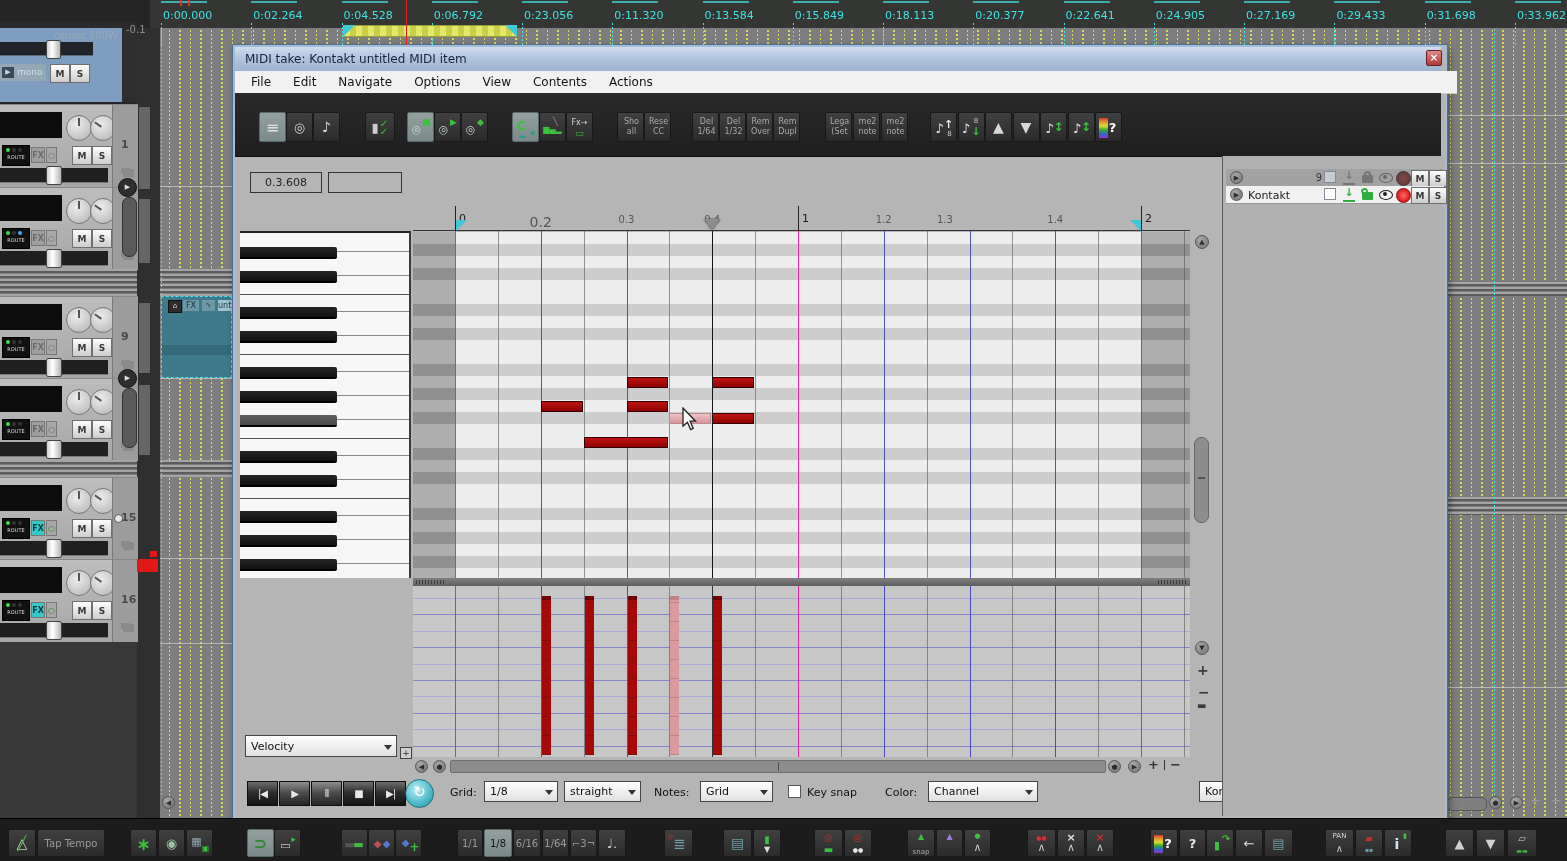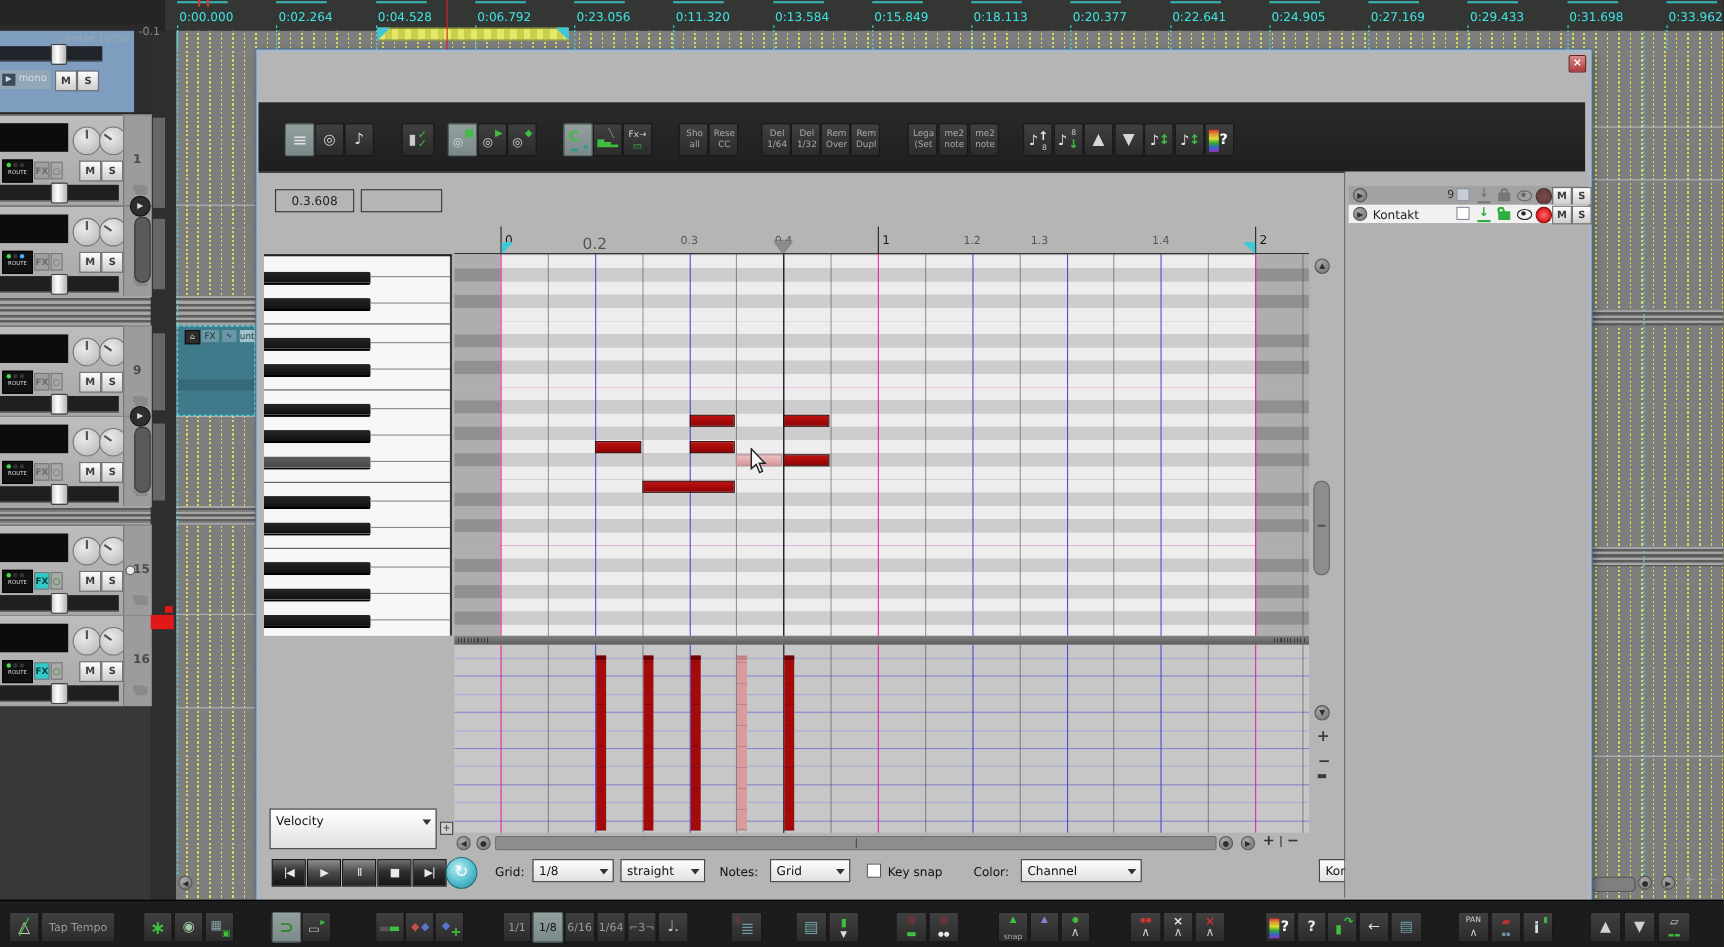--- a/index.html
+++ b/index.html
@@ -99,29 +99,41 @@
     </div>
     <div style="position: absolute; left: 1447px; top: 797px; width: 38px; height: 12px; background: rgb(127, 127, 127); border-radius: 5px; border: 1px solid rgb(85, 85, 85);"></div>
     <div class="circ abs" style="position: absolute; left: 162px; top: 796px; width: 13px; height: 13px;">◀</div>
     <div class="circ abs" style="position: absolute; left: 1489px; top: 796px; width: 13px; height: 13px;">●</div>
     <div class="circ abs" style="position: absolute; left: 1510px; top: 796px; width: 13px; height: 13px;">▶</div>
     <div style="position: absolute; left: 1530px; top: 793px; width: 14px; height: 16px; color: rgb(153, 153, 153); font-size: 13px; font-weight: bold;">+</div>
     <div style="position: absolute; left: 1551px; top: 793px; width: 14px; height: 16px; color: rgb(153, 153, 153); font-size: 13px; font-weight: bold;">−</div>
 
   <div class="abs win" style="left:233px;top:45px;width:1210px;height:771px;"></div>
 
+  <div class="abs titlebar" style="left:235px;top:47px;width:1206px;height:24px;">
+    <span>MIDI take: Kontakt untitled MIDI item</span>
+  </div>
   <div class="abs" style="left:1426px;top:50px;width:16px;height:16px;background:linear-gradient(#d98a8a,#b13a3a);border:1px solid #6c1f25;border-radius:2px;color:#fff;font-size:10px;font-weight:bold;text-align:center;line-height:14px;box-sizing:border-box;">×</div>
 
+  <div class="abs menubar" style="left:235px;top:71px;width:1206px;height:22px;">
+    <span>File</span>
+    <span>Edit</span>
+    <span>Navigate</span>
+    <span>Options</span>
+    <span>View</span>
+    <span>Contents</span>
+    <span>Actions</span>
+  </div>
 
   <div class="abs" style="left:235px;top:93px;width:1206px;height:63px;background:linear-gradient(#2a2a2a,#1f1f1f);border-bottom:1px solid #111;"></div>
 
   <div class="abs" style="left:250px;top:172px;width:70px;height:19px;border:1px solid #333;font-size:11px;color:#222;text-align:center;line-height:19px;">0.3.608</div>
   <div class="abs" style="left:328px;top:172px;width:72px;height:19px;border:1px solid #333;"></div>
 
-  <div class="abs combo" style="left:245px;top:735px;width:152px;height:37px;">
+  <div class="abs combo" style="left:245px;top:735px;width:152px;height:22px;">
     <span class="val" style="line-height:21px;">Velocity</span>
     <span class="arr" style="top:9px;"></span>
   </div>
   <div class="abs" style="left:400px;top:747px;width:12px;height:12px;border:1px solid #444;background:#cfcfcf;color:#333;font-size:9px;text-align:center;line-height:11px;box-sizing:border-box;">+</div>
 
   <div class="abs trbtn" style="left:247px;top:781px;width:29px;height:23px;">|◀</div>
   <div class="abs trbtn" style="left:279px;top:781px;width:29px;height:23px;background:linear-gradient(#8e8e8e 0%,#4e4e4e 45%,#242424 100%);">▶</div>
   <div class="abs trbtn" style="left:311px;top:781px;width:29px;height:23px;background:linear-gradient(#8e8e8e 0%,#4e4e4e 45%,#242424 100%);">Ⅱ</div>
   <div class="abs trbtn" style="left:343px;top:781px;width:29px;height:23px;">■</div>
   <div class="abs trbtn" style="left:375px;top:781px;width:29px;height:23px;">▶|</div>

